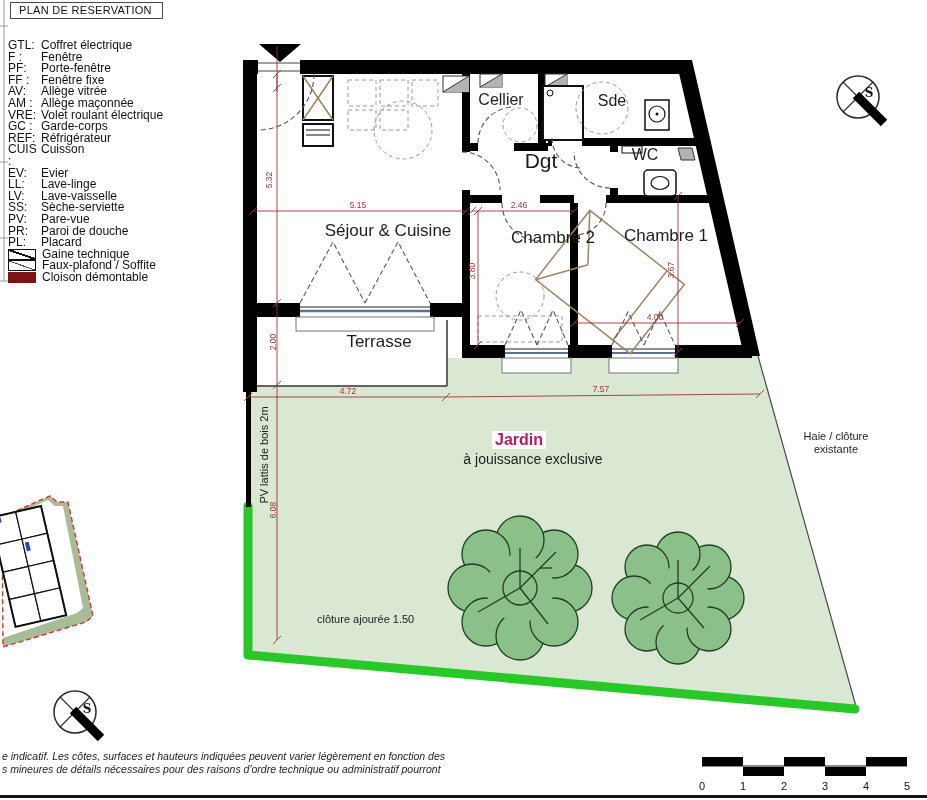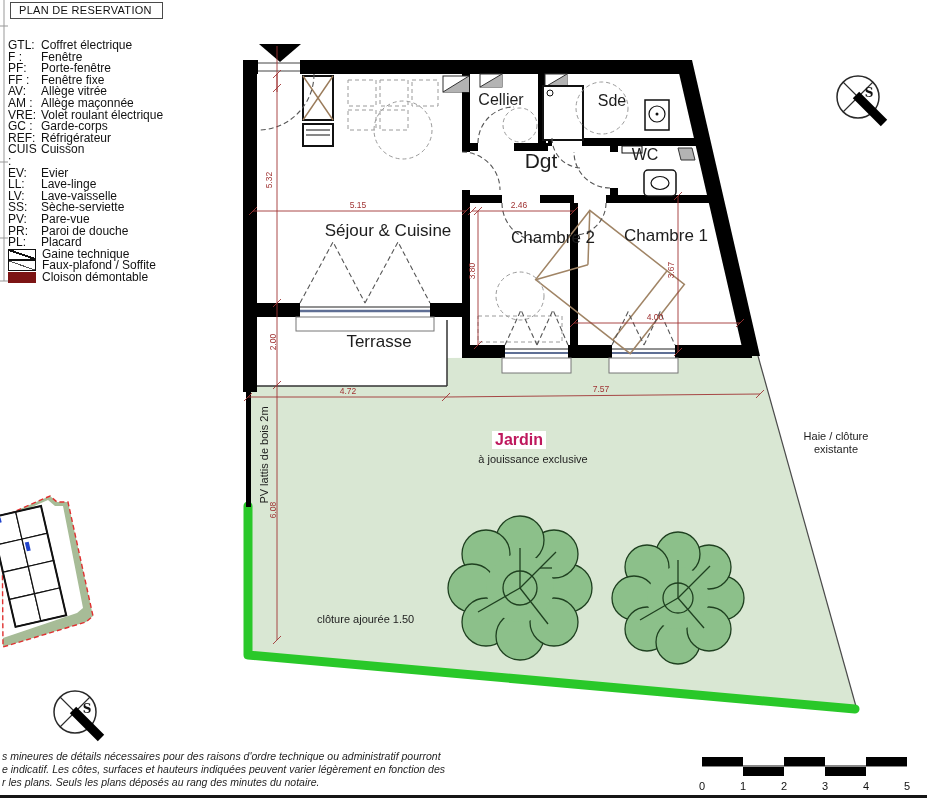--- a/index.html
+++ b/index.html
@@ -374,21 +374,21 @@
   <span class="lbl room" style="left:356px;top:231px">Séjour &amp; Cuisine</span>
   <span class="lbl small-room" style="left:501px;top:100px">Cellier</span>
   <span class="lbl small-room" style="left:612px;top:101px">Sde</span>
   <span class="lbl" style="left:541px;top:161px;font-size:21px">Dgt</span>
   <span class="lbl small-room" style="left:645px;top:155px">WC</span>
   <span class="lbl room" style="left:521px;top:238px">Chambre 2</span>
   <span class="lbl room" style="left:634px;top:236px">Chambre 1</span>
   <span class="lbl room" style="left:347px;top:342px">Terrasse</span>
 
   <span class="jardin-t" style="left:519px;top:440px">Jardin</span>
-  <span class="lbl" style="left:533px;top:459px;font-size:11px">à jouissance exclusive</span>
+  <span class="lbl" style="left:533px;top:459px;font-size:14px">à jouissance exclusive</span>
   <div class="haie" style="left:836px;top:443px">
     <div>Haie / clôture</div>
     <div>existante</div>
   </div>
   <span class="rot" style="left:264px;top:455px;font-size:11px;color:#1d1d1d">PV lattis de bois 2m</span>
   <span class="lbl-left" style="left:317px;top:619px;font-size:11px">clôture ajourée 1.50</span>
 
   <span class="lbl dim" style="left:358px;top:205px">5.15</span>
   <span class="rot dim" style="left:269px;top:180px">5.32</span>
   <span class="lbl dim" style="left:519px;top:205px">2.46</span>
@@ -397,23 +397,22 @@
   <span class="lbl dim" style="left:655px;top:317px">4.00</span>
   <span class="rot dim" style="left:273px;top:342px">2.00</span>
   <span class="lbl dim" style="left:348px;top:391px">4.72</span>
   <span class="lbl dim" style="left:601px;top:389px">7.57</span>
   <span class="rot dim" style="left:273px;top:510px">6.08</span>
 
   <span class="compass-s" style="left:869px;top:93px">S</span>
   <span class="compass-s" style="left:87px;top:709px">S</span>
 
   <div id="disclaimer">
+    <div>e indicatif. Les côtes, surfaces et hauteurs indiquées peuvent varier légèrement en fonction des</div>
     <div>s mineures de détails nécessaires pour des raisons d'ordre technique ou administratif pourront</div>
-    <div>e indicatif. Les côtes, surfaces et hauteurs indiquées peuvent varier légèrement en fonction des</div>
-    <div>r les plans. Seuls les plans déposés au rang des minutes du notaire.</div>
   </div>
 
   <span class="scale-num" style="left:702px;top:780px">0</span>
   <span class="scale-num" style="left:743px;top:780px">1</span>
   <span class="scale-num" style="left:784px;top:780px">2</span>
   <span class="scale-num" style="left:825px;top:780px">3</span>
   <span class="scale-num" style="left:866px;top:780px">4</span>
   <span class="scale-num" style="left:907px;top:780px">5</span>
 
 </div>

